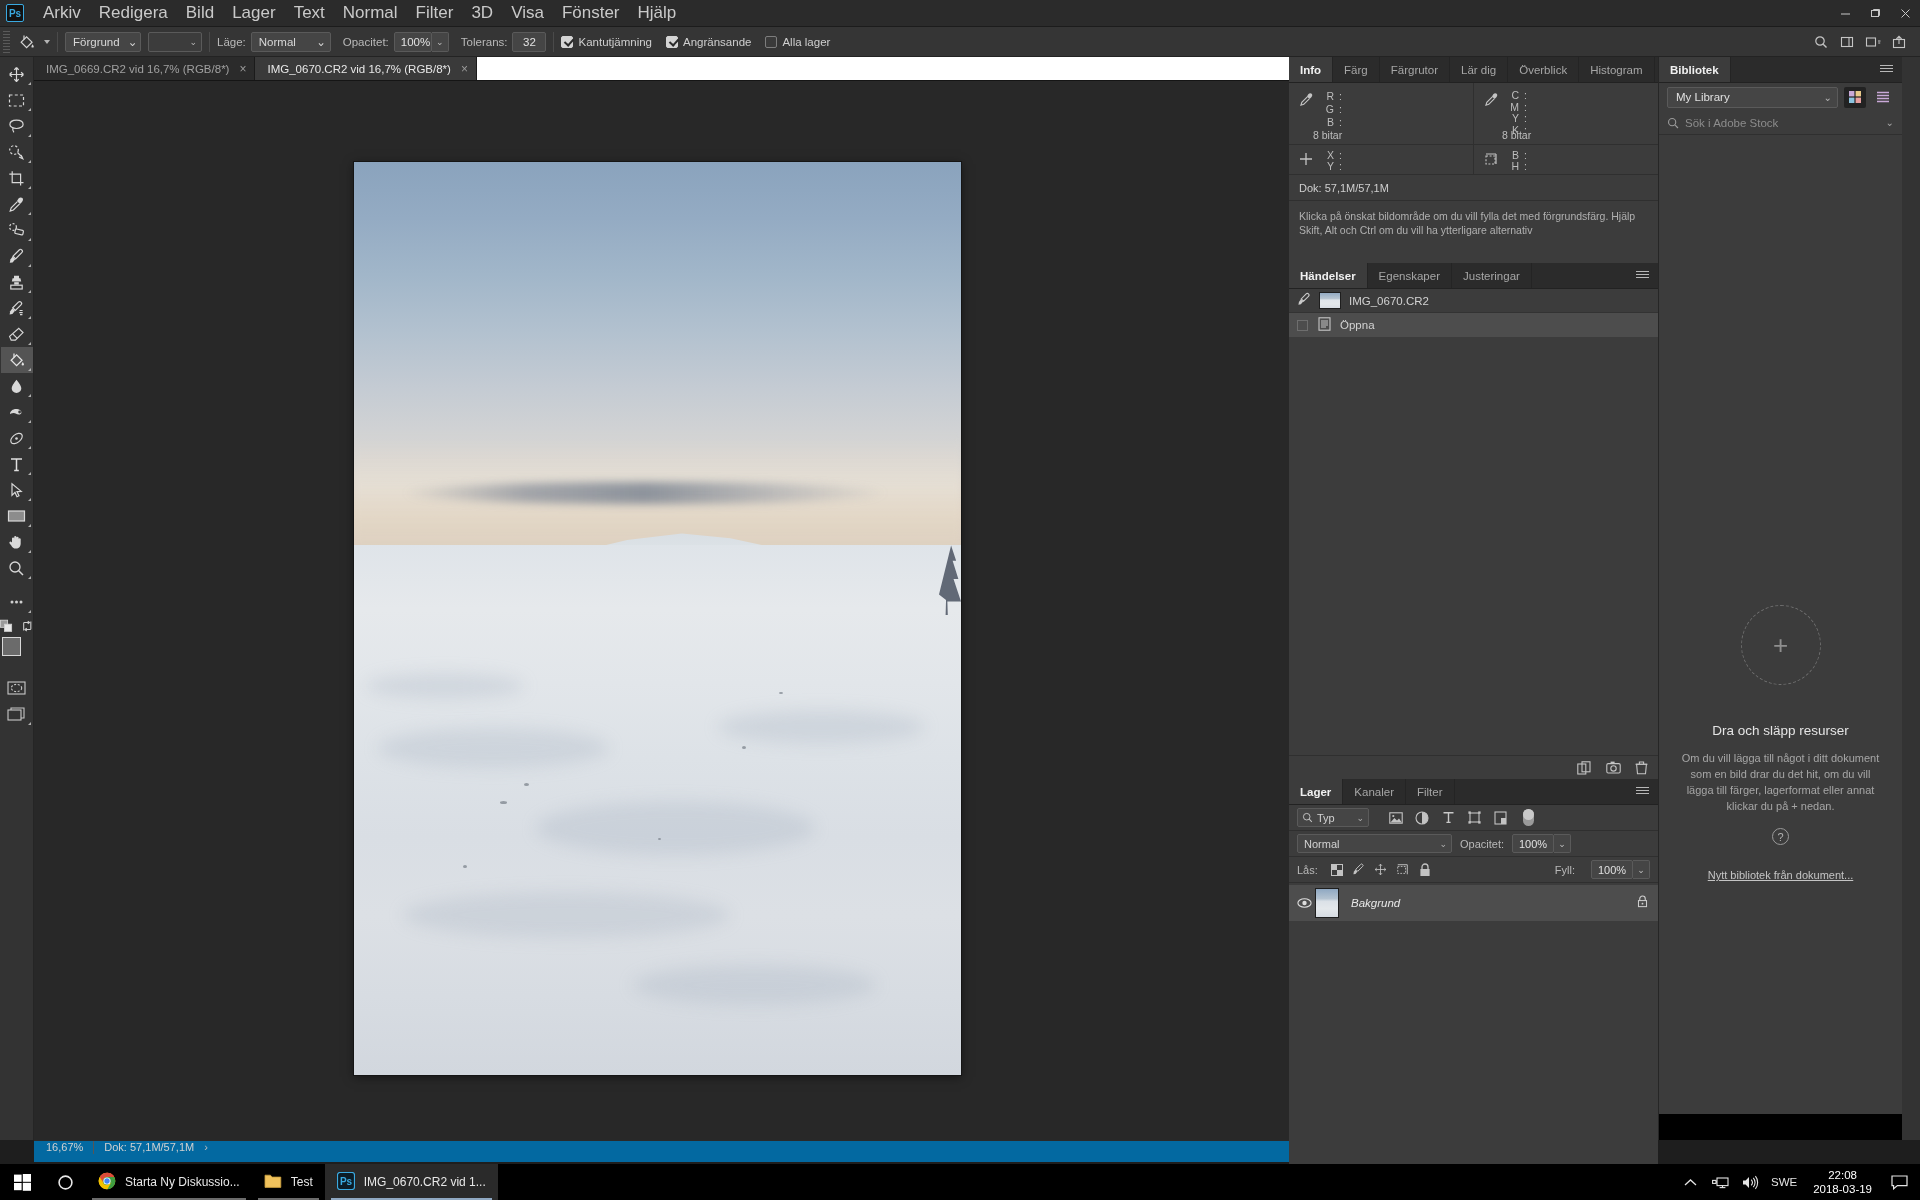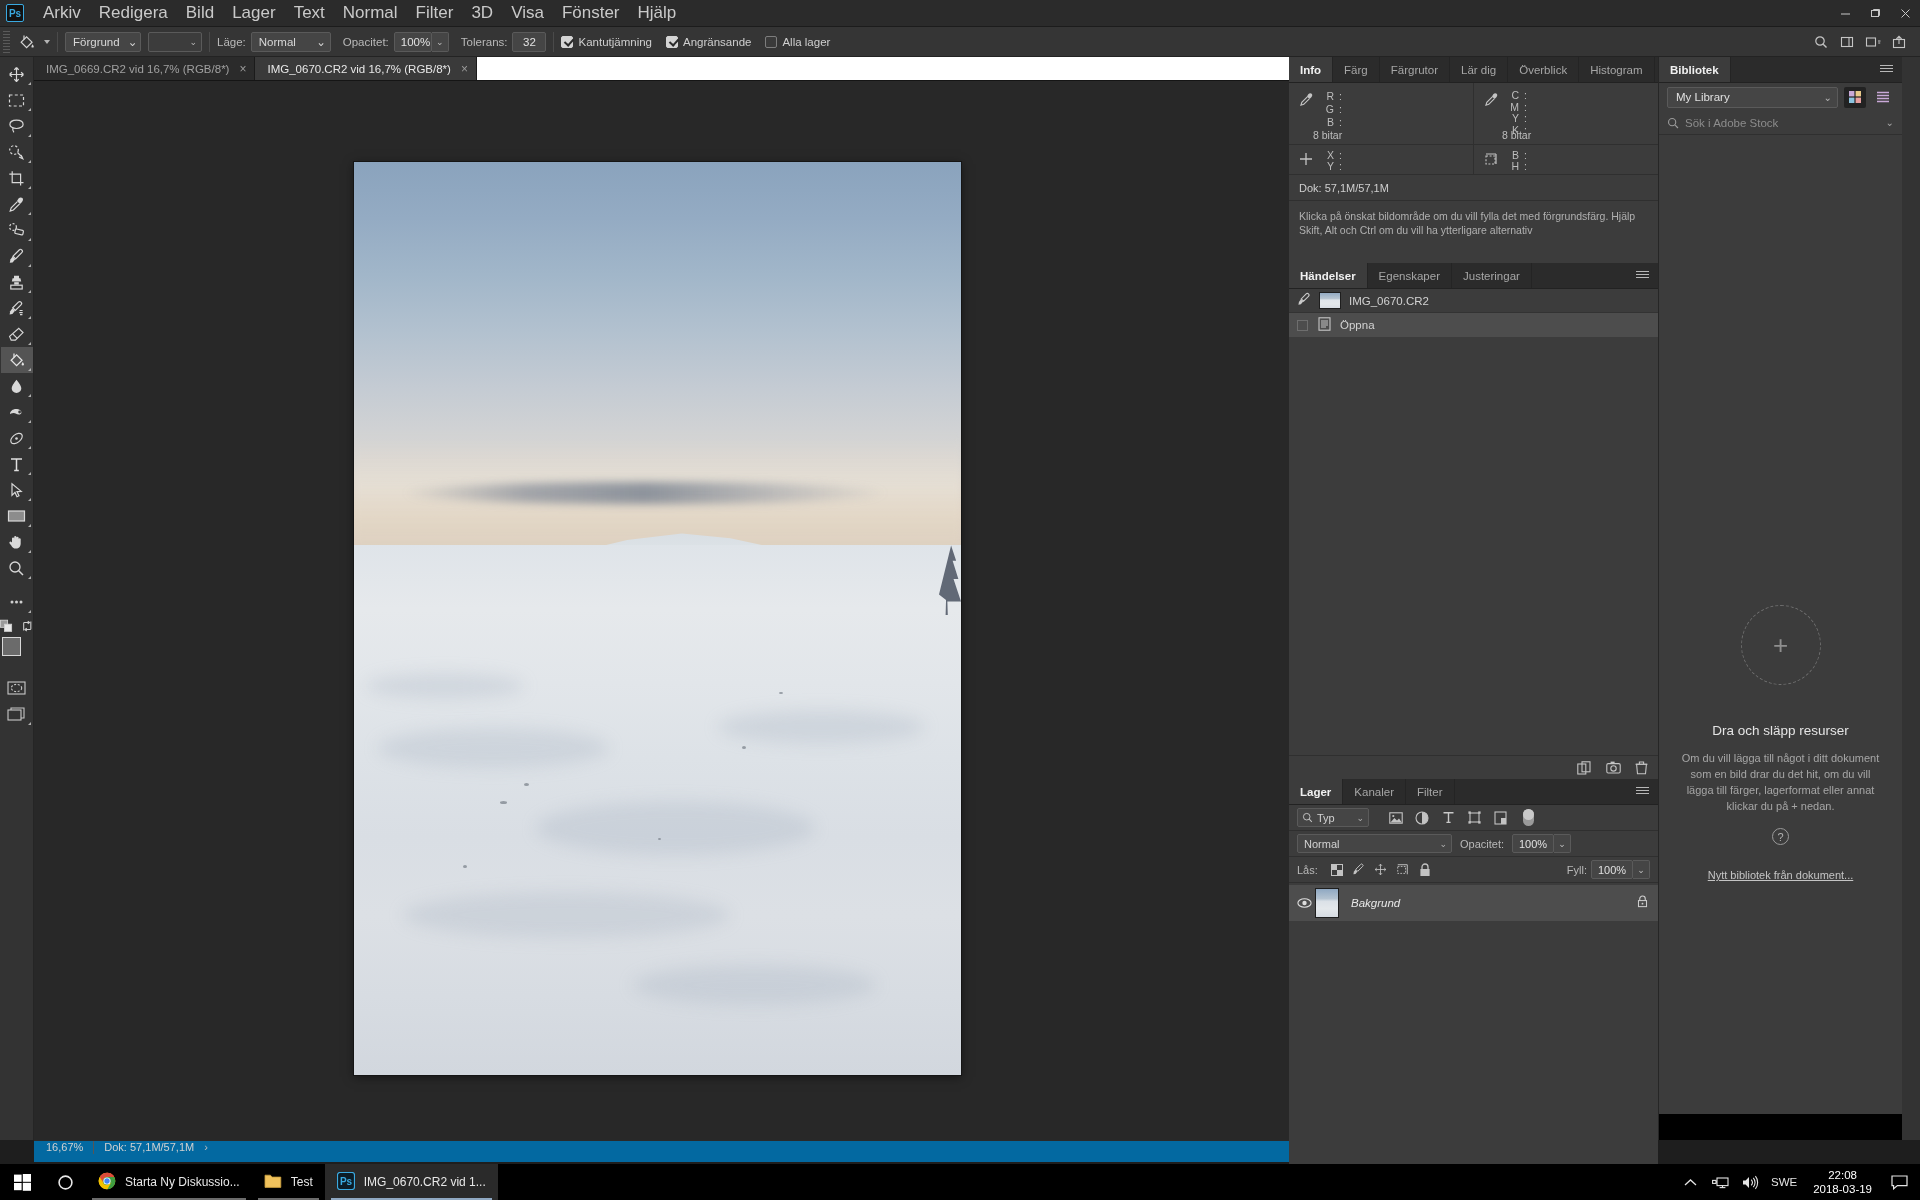--- a/index.html
+++ b/index.html
@@ -1036,21 +1036,21 @@
                 <path d="M2 2 H13 M13 2 V13" stroke="#c3c3c3" stroke-width="1.1"></path>
                 <rect x="2" y="4" width="9" height="8" fill="none" stroke="#c3c3c3" stroke-width="1" stroke-dasharray="2 1.5"></rect>
               </svg>
           </div>
           <div class="fi" style="width:22px">
             <svg width="12" height="14" viewBox="0 0 12 14">
                 <path d="M3 6 V4 a3 3 0 0 1 6 0 V6" fill="none" stroke="#c3c3c3" stroke-width="1.3"></path>
                 <rect x="1.4" y="6" width="9.2" height="7" fill="#c3c3c3"></rect>
               </svg>
           </div>
-          <span style="color:#b9b9b9;margin-left:auto;margin-right:4px">Fyll:</span>
+          <span style="color:#b9b9b9;margin-left:auto;margin-right:16px">Fyll:</span>
           <div style="display:flex">
             <div class="sm-field">
                 <span>100%</span>
               </div>
             <div class="sm-caret">
                 <span style="font-size:9px">⌄</span>
               </div>
           </div>
         </div>
 

